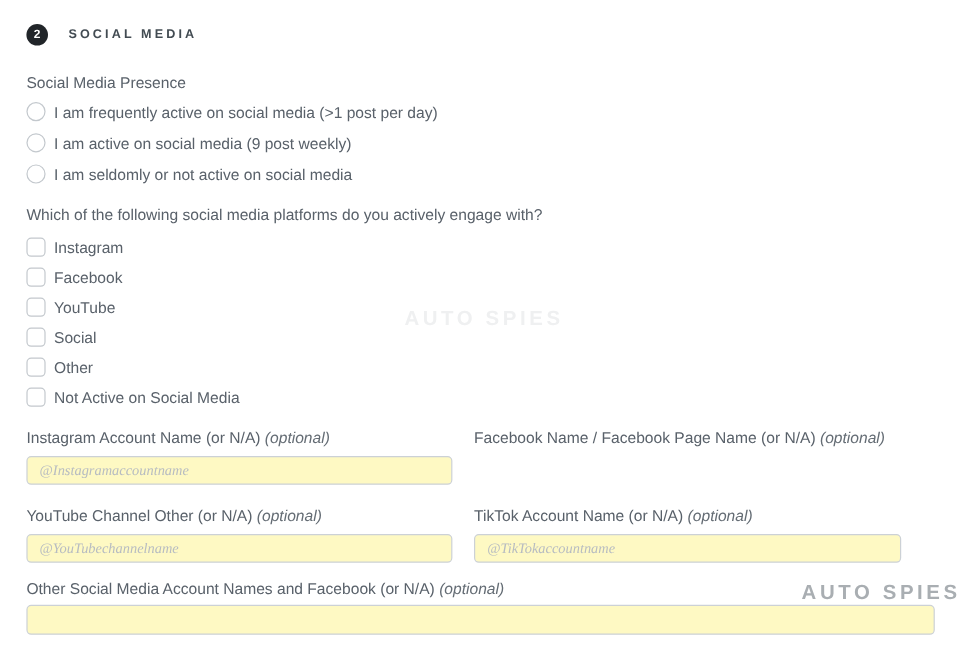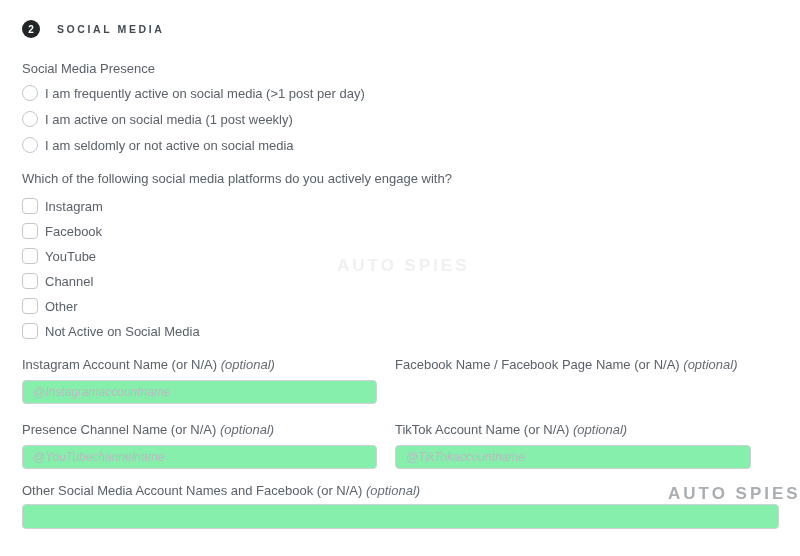--- a/index.html
+++ b/index.html
@@ -50,22 +50,22 @@
     margin-top:18px; width:757px;
     display:grid; grid-template-columns:355px 356px;
     column-gap:14px; row-gap:17px;gap:18px;
   }
   .field { display:block; }
   .field-label { font-size:13px; line-height:16px; color:#59616a; display:block; }
   .field-label em { font-style:italic; color:#646c74; }
   .text-input {
     margin-top:7px; width:100%; height:24px;
     border:1px solid #ccd1d6; border-radius:4px;
-    padding:0 10px; font-family:Liberation Sans, sans-serif;
-    font-size:12px; color:#59616a; background:#86efac; outline:none;
+    padding:0 10px; font-family:Liberation Serif, serif;
+    font-size:12px; color:#59616a; background:#fef9c3; outline:none;
   }
   .text-input::placeholder { font-style:italic; color:#b7bcc1; }
   .field-full { margin-top:14px; width:757px; }
   .field-full .text-input { margin-top:5px; height:25px; }
 
   
   .watermark {
     position:absolute; display:flex; flex-direction:row; align-items:center;
     pointer-events:none; z-index:3;
   }
@@ -94,21 +94,21 @@
 
   <div class="group-label">Social Media Presence</div>
 
   <div class="radio-group">
     <div class="opt-row">
       <input type="radio" name="presence" style="">
       <span class="opt-label">I am frequently active on social media (&gt;1 post per day)</span>
     </div>
     <div class="opt-row">
       <input type="radio" name="presence" style="">
-      <span class="opt-label">I am active on social media (1 post weekly)</span>
+      <span class="opt-label">I am active on social media (9 post weekly)</span>
     </div>
     <div class="opt-row">
       <input type="radio" name="presence" style="">
       <span class="opt-label">I am seldomly or not active on social media</span>
     </div>
   </div>
 
   <div class="question">Which of the following social media platforms do you actively engage with?</div>
 
   <div class="check-group">
@@ -119,42 +119,42 @@
     <div class="opt-row">
       <input type="checkbox" style="">
       <span class="opt-label">Facebook</span>
     </div>
     <div class="opt-row">
       <input type="checkbox" style="">
       <span class="opt-label">YouTube</span>
     </div>
     <div class="opt-row">
       <input type="checkbox" style="">
-      <span class="opt-label">Channel</span>
+      <span class="opt-label">Social</span>
     </div>
     <div class="opt-row">
       <input type="checkbox" style="">
       <span class="opt-label">Other</span>
     </div>
     <div class="opt-row">
       <input type="checkbox" style="">
       <span class="opt-label">Not Active on Social Media</span>
     </div>
   </div>
 
   <div class="fields-grid">
     <div class="field">
       <span class="field-label"><span>Instagram Account Name (or N/A)</span> <em>(optional)</em></span>
       <input class="text-input" type="text" placeholder="@Instagramaccountname" style="">
     </div>
     <div class="field">
       <span class="field-label"><span>Facebook Name / Facebook Page Name (or N/A)</span> <em>(optional)</em></span>
     </div>
     <div class="field">
-      <span class="field-label"><span>Presence Channel Name (or N/A)</span> <em>(optional)</em></span>
+      <span class="field-label"><span>YouTube Channel Other (or N/A)</span> <em>(optional)</em></span>
       <input class="text-input" type="text" placeholder="@YouTubechannelname" style="">
     </div>
     <div class="field">
       <span class="field-label"><span>TikTok Account Name (or N/A)</span> <em>(optional)</em></span>
       <input class="text-input" type="text" placeholder="@TikTokaccountname" style="">
     </div>
   </div>
 
   <div class="field field-full">
     <span class="field-label"><span>Other Social Media Account Names and Facebook (or N/A)</span> <em>(optional)</em></span>

